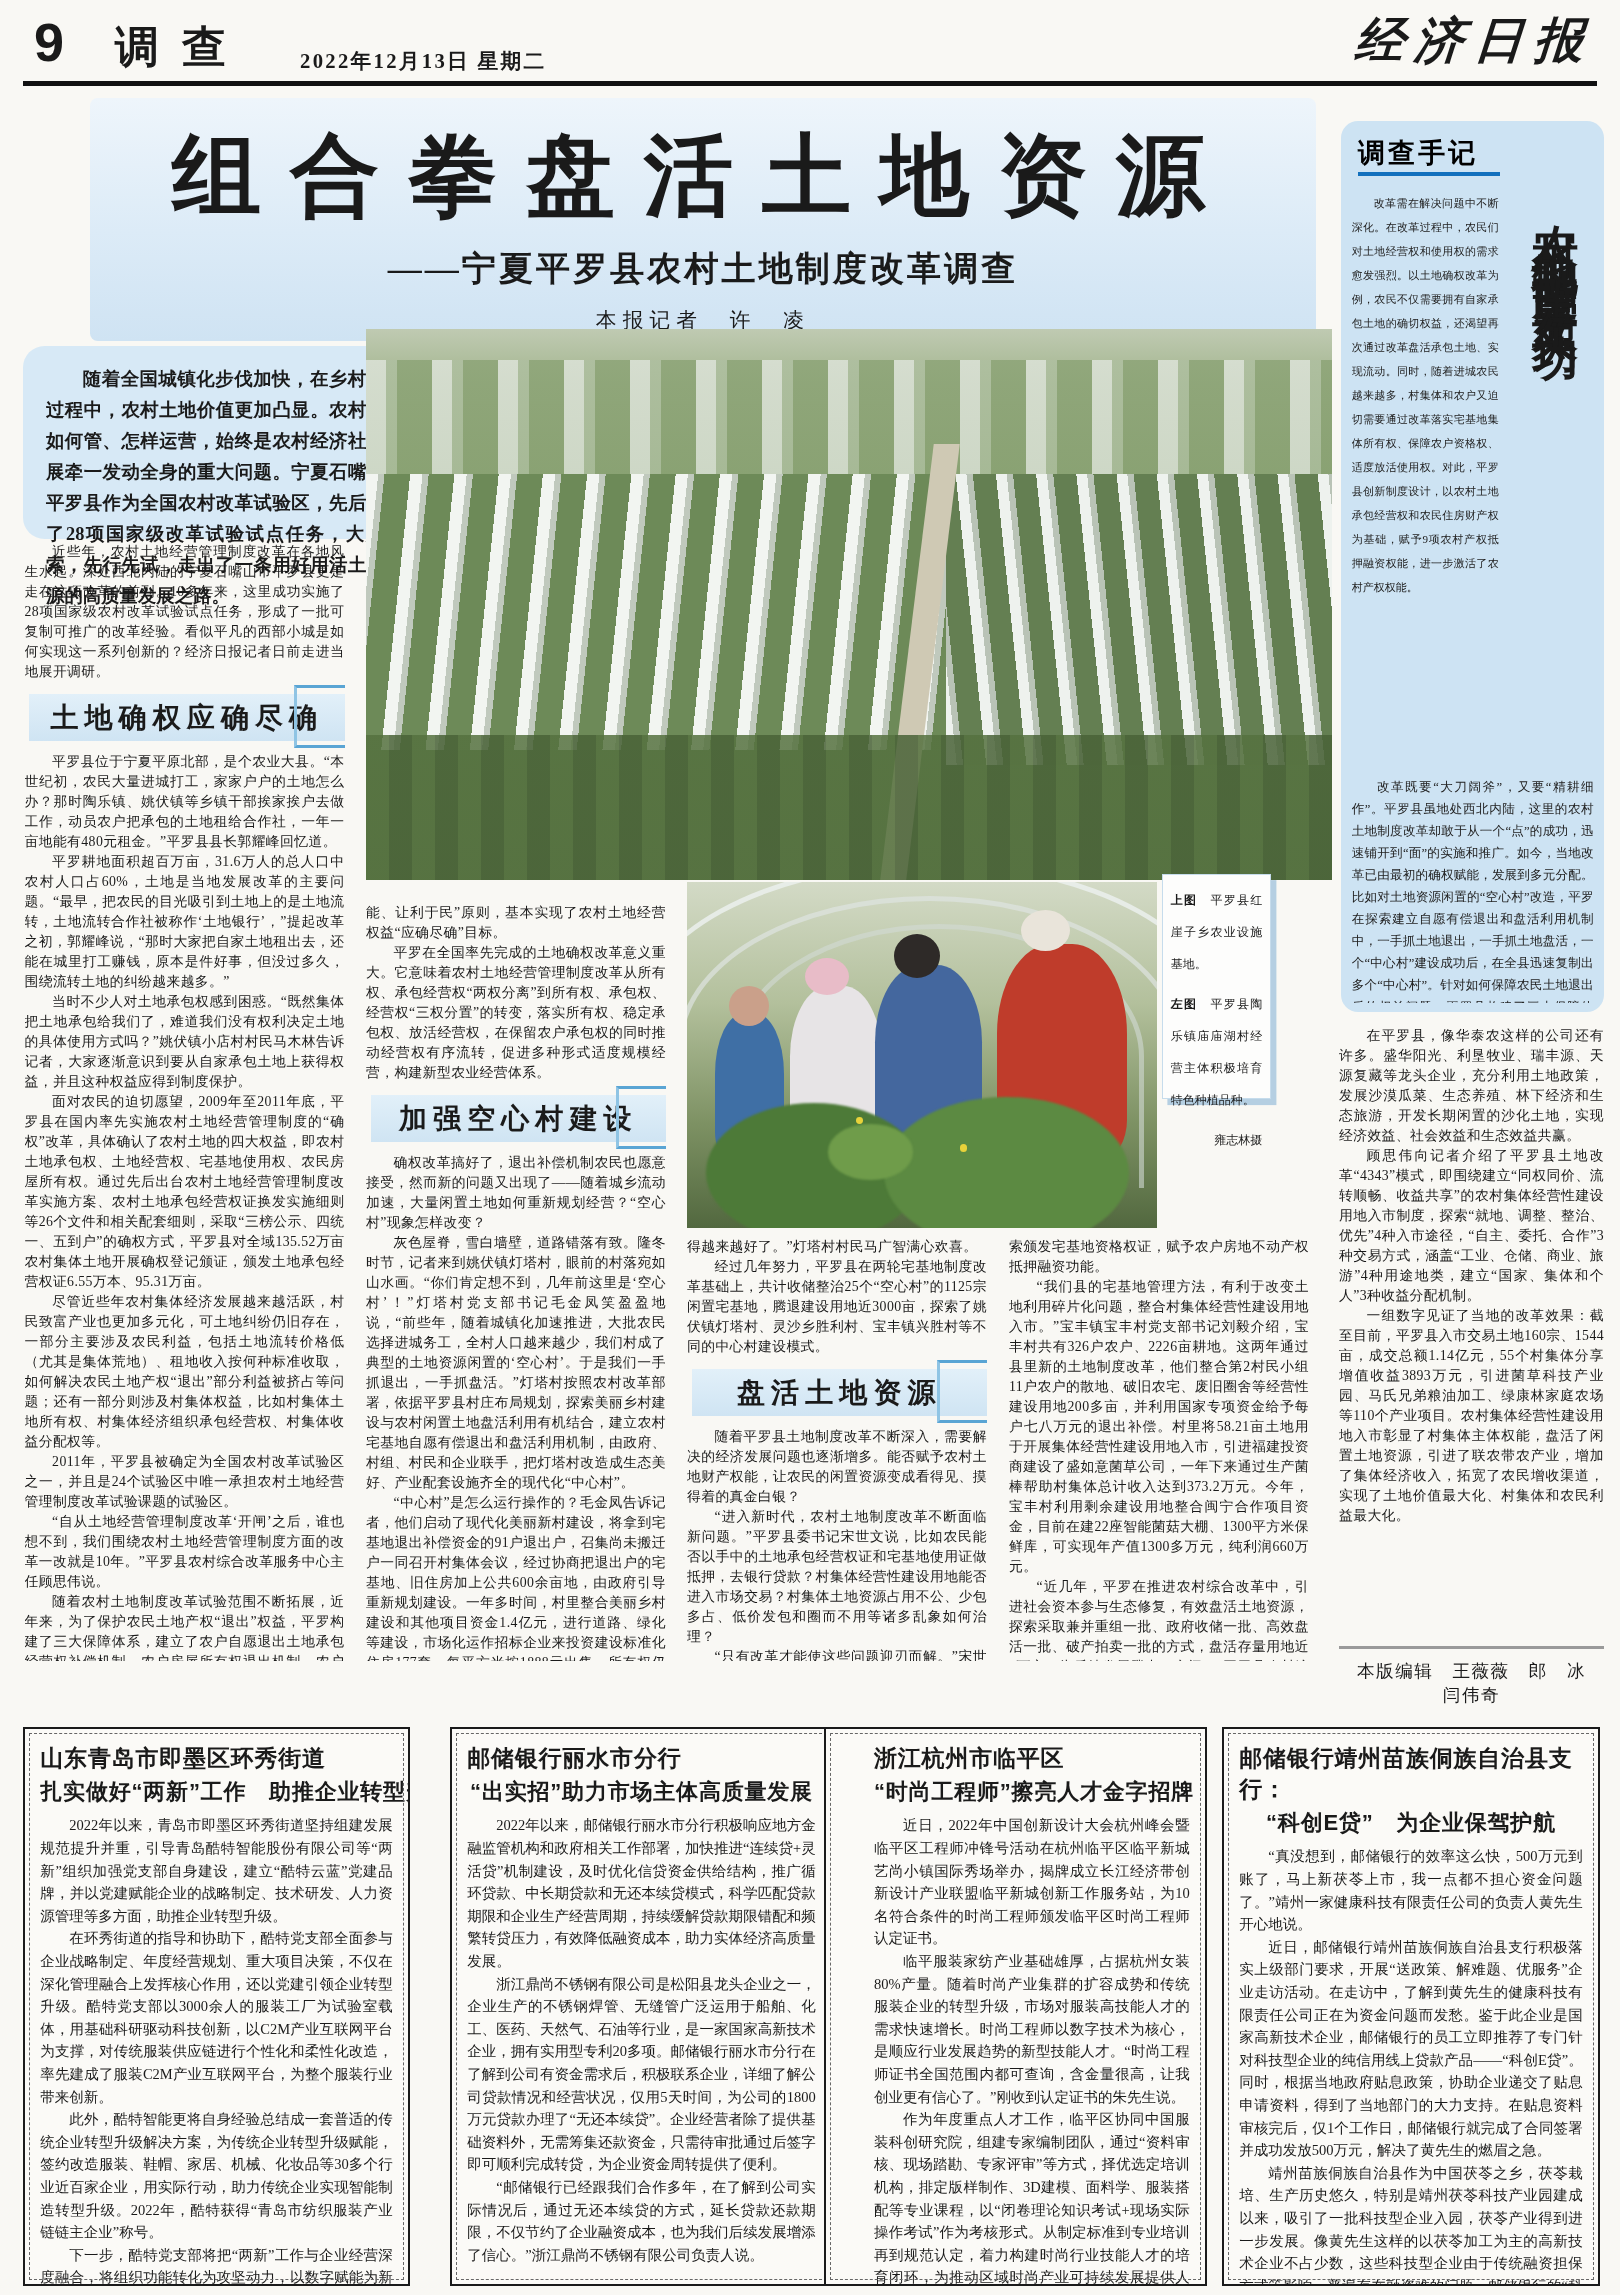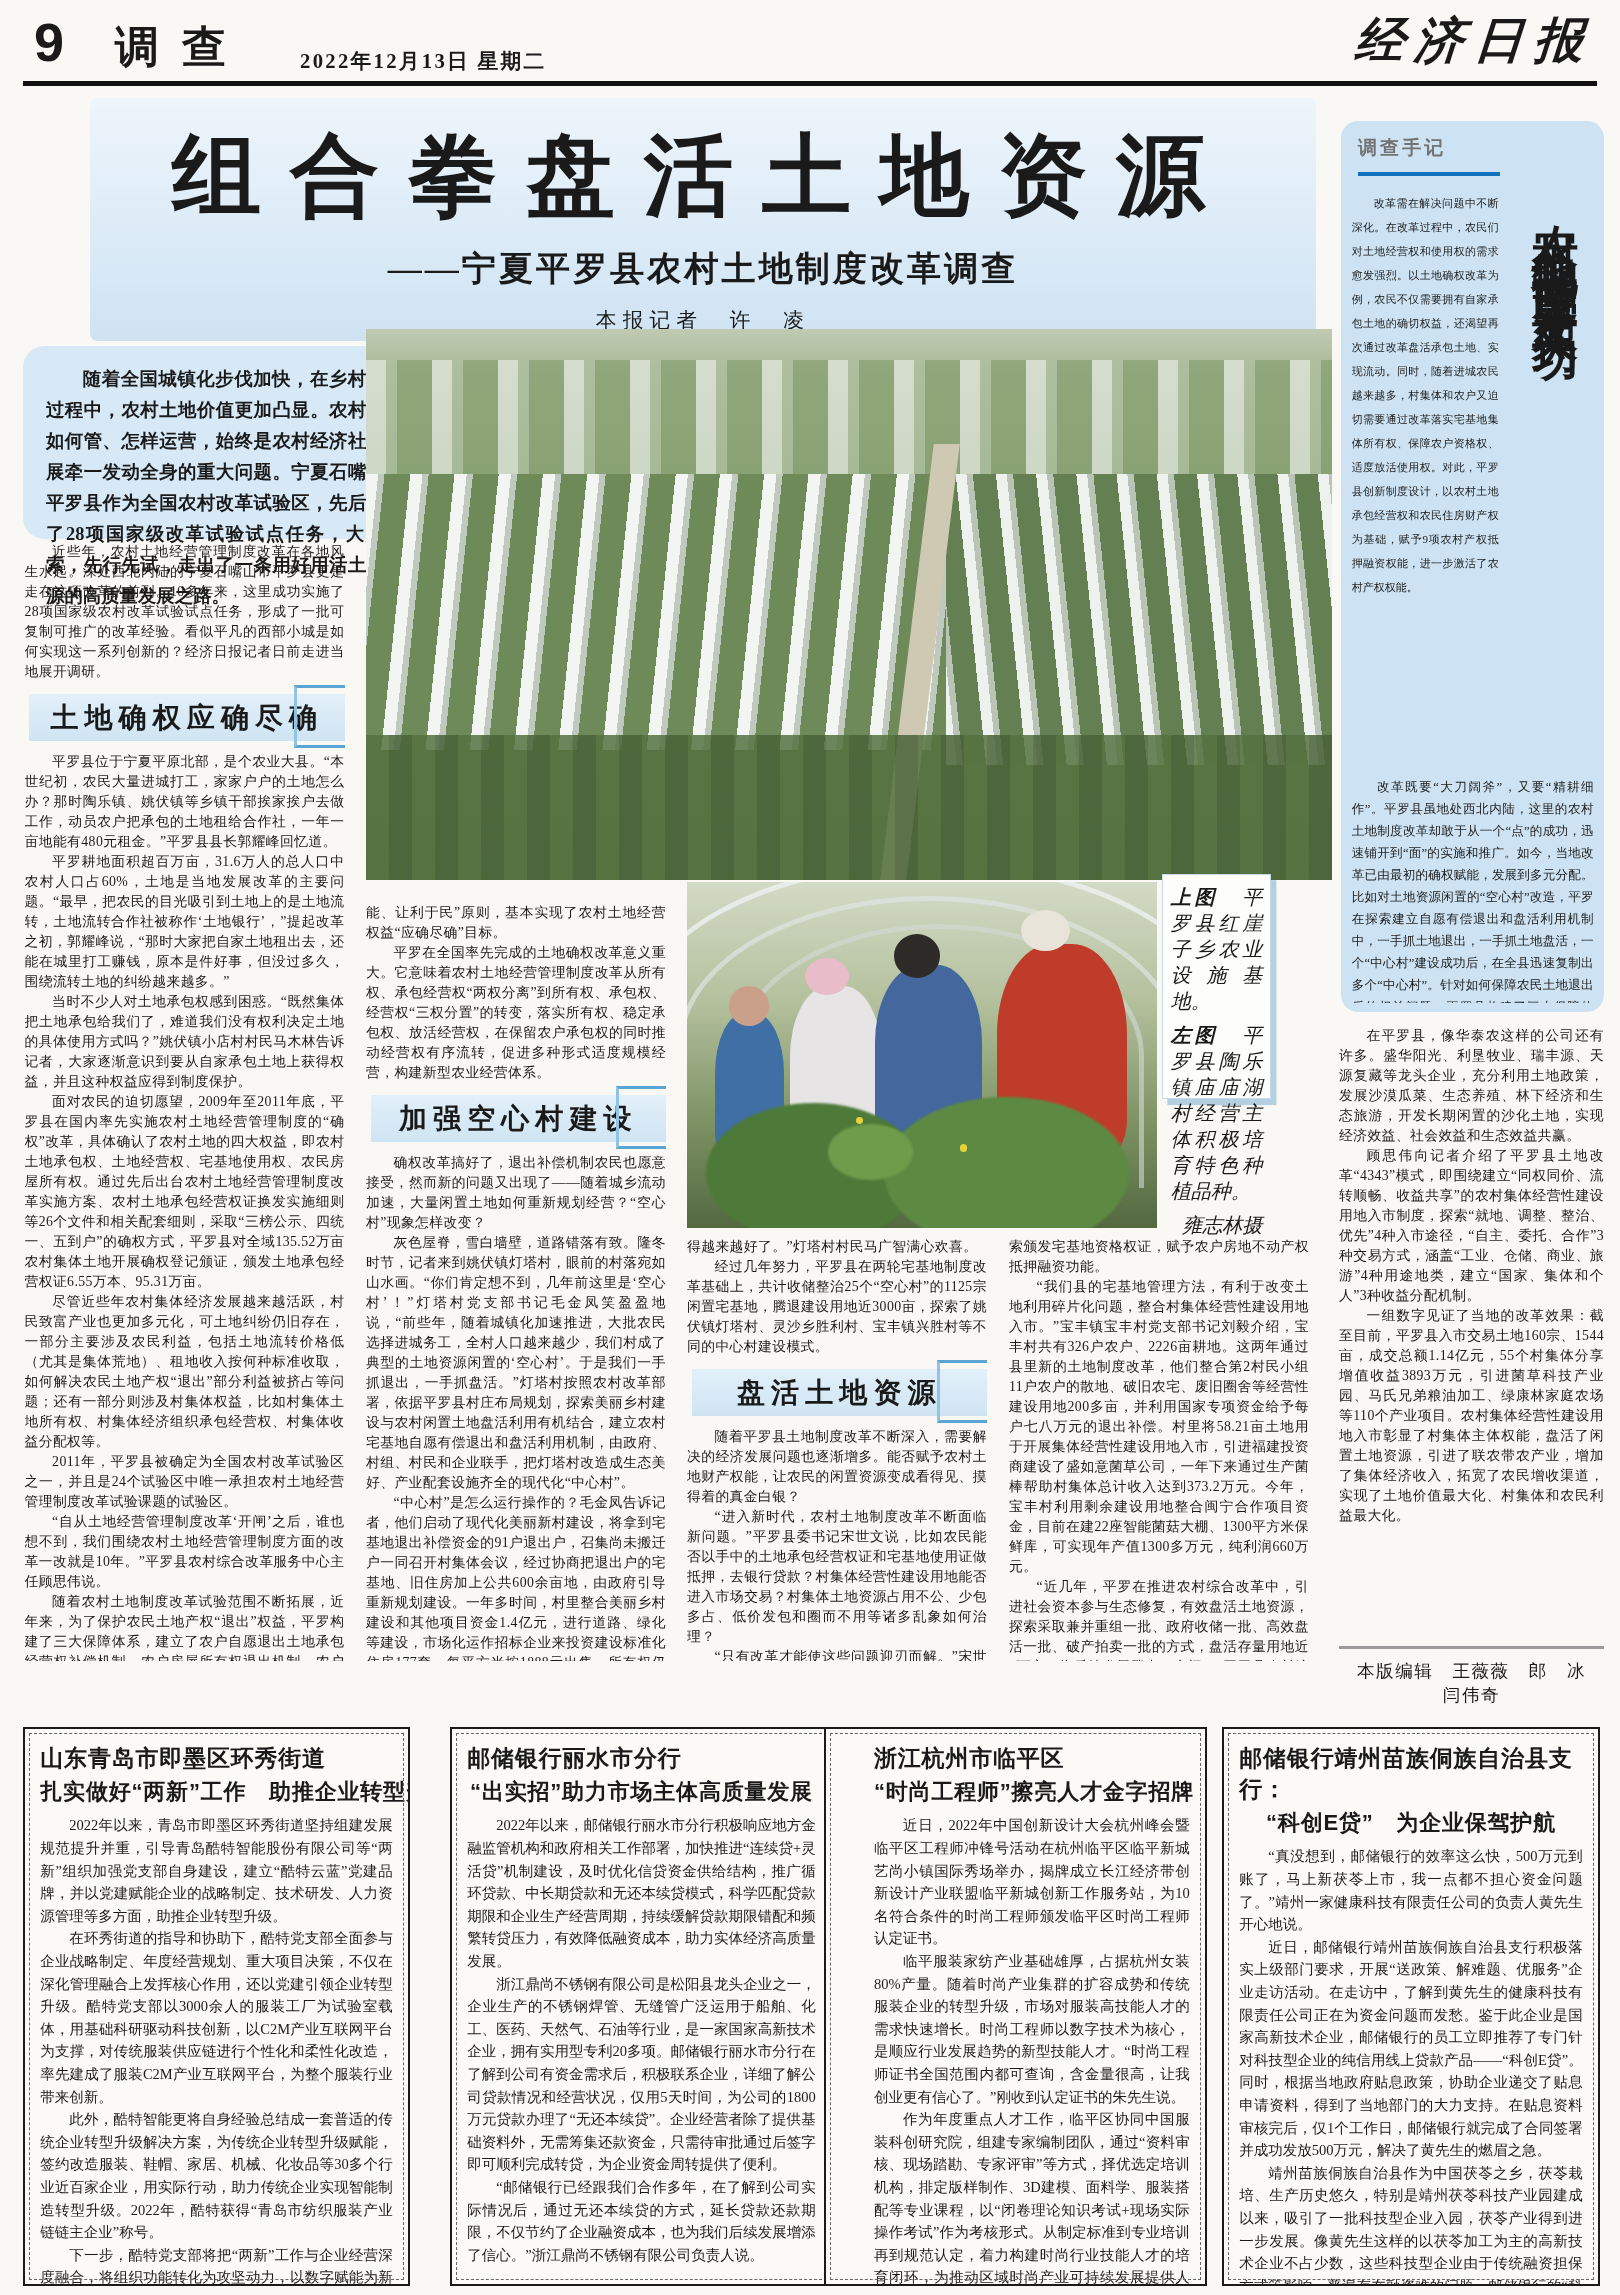--- a/index.html
+++ b/index.html
@@ -39,42 +39,42 @@
           background:repeating-linear-gradient(90deg,#55713f 0 23px,#496237 23px 46px);opacity:.85;}
   .people{left:687px;top:882px;width:470px;height:346px;
           background:linear-gradient(180deg,#d3dac6 0%,#b3c09c 35%,#7d9163 70%,#52683f 100%);}
   .hoop{position:absolute;border:5.4px solid rgba(236,240,238,.85);border-bottom:none;border-radius:50% 50% 0 0;}
   .fig{position:absolute;border-radius:42% 42% 18% 18%;}
   .head{position:absolute;border-radius:50%;}
   .plant{position:absolute;border-radius:50%;filter:blur(0.8px);}
   
   .capbox{left:1162px;top:874px;width:109px;height:225px;background:#fdfdfc;border:1.5px solid #c6dcec;
           box-shadow:5.4px 6.1px 0 #b5cfe2;padding:9.2px 7.7px;box-sizing:border-box;}
-  .capbox p{margin:0 0 7.7px 0;font-size:20px;line-height:26px;text-align:justify;font-style:italic;}
+  .capbox p{margin:0 0 7.7px 0;font-size:12px;line-height:32px;text-align:justify;}
   .capbox b{font-family:"Liberation Sans",sans-serif;}
   .credit{text-align:right !important;}
   
   .col{box-sizing:border-box;overflow:hidden;}
   .col p{margin:0;font-size:13.8px;line-height:20px;text-align:justify;text-indent:2em;letter-spacing:0.4px;}
   .col p.cont{text-indent:0;}
   .sec-head{position:relative;margin:12.2px 0 10.7px 4.6px;height:47px;background:linear-gradient(180deg,#e2f0f9,#cfe4f3);
             display:flex;align-items:center;justify-content:center;}
   .sec-head-text{font-size:28px;font-weight:900;letter-spacing:6.1px;font-family:"Liberation Sans",sans-serif;}
   .sec-head-decor{position:absolute;right:-4.6px;top:-9.2px;width:49px;height:57px;border:3.1px solid #5aa5d4;
             border-left:3.1px solid #8fc4e4;background:transparent;}
   .c1{left:24.5px;top:542px;width:320px;height:1119px;}
   .c2{left:366px;top:903px;width:300px;height:758px;}
   .c3{left:687px;top:1237px;width:300px;height:424px;}
   .c4{left:1009px;top:1237px;width:300px;height:424px;}
   .c5{left:1339px;top:1026px;width:265px;height:612px;}
   .edrule{left:1339px;top:1646px;width:265px;height:3.1px;background:#9a9a9a;}
   .editors{left:1339px;top:1659px;width:265px;font-size:17.6px;letter-spacing:1.5px;text-align:center;}
   
   .sidebox{left:1341px;top:121px;width:263px;height:891px;background:#cde3f3;border-radius:17px;}
-  .sidelabel{position:absolute;left:17px;top:13.8px;font-size:19px;font-weight:900;color:#737373;
+  .sidelabel{position:absolute;left:17px;top:13.8px;font-size:27px;font-weight:900;color:#000000;
              letter-spacing:3.1px;font-family:"Liberation Sans",sans-serif;}
   .sidebar-underline{position:absolute;left:17px;top:51px;width:142px;height:3.8px;background:#1270bd;}
   .sidenarrow{position:absolute;left:10.7px;top:70px;width:147px;height:576px;overflow:hidden;}
   .sidenarrow p{margin:0;font-size:11px;line-height:24px;text-align:justify;text-indent:2em;color:#222;}
   .vtitle{position:absolute;right:17px;top:67px;height:727px;writing-mode:vertical-rl;text-orientation:upright;
           font-size:46px;font-weight:900;letter-spacing:9.2px;font-family:"Liberation Sans",sans-serif;}
   .sidewide{position:absolute;left:10.7px;top:655px;width:242px;height:227px;overflow:hidden;}
   .sidewide p{margin:0;font-size:12.6px;line-height:22px;text-align:justify;text-indent:2em;color:#222;}
   
   .ad{top:1727px;height:559px;border:2.3px solid #1a1a1a;background:#fbfaf7;box-sizing:border-box;

